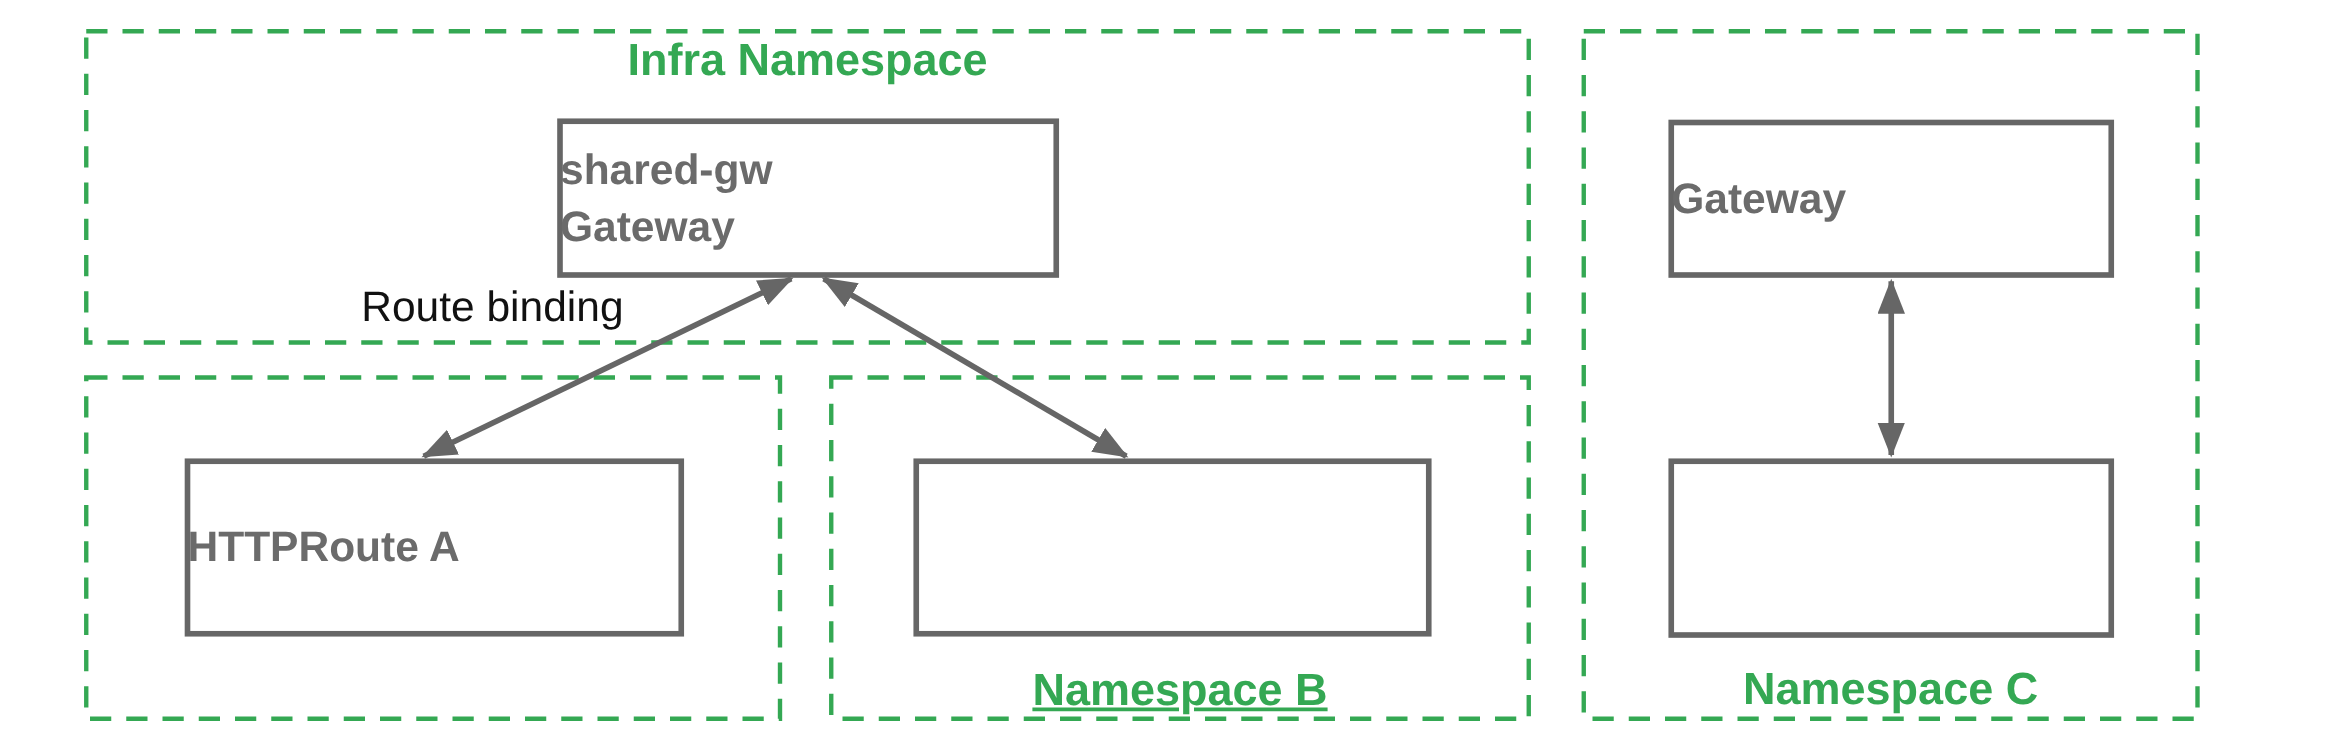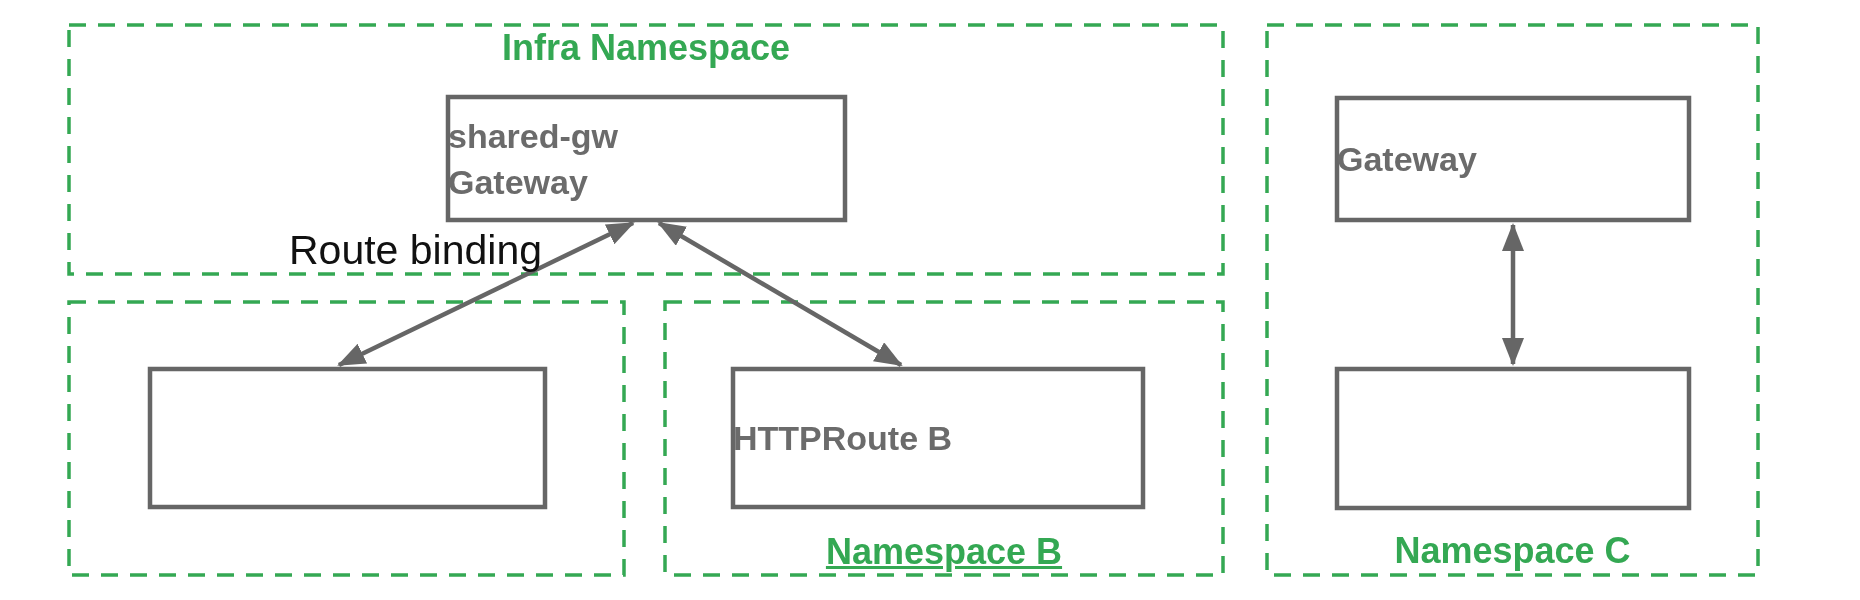--- a/index.html
+++ b/index.html
@@ -58,21 +58,21 @@
     align-items: flex-start;
     justify-content: center;
     color: var(--text-gray, #6b6b6b);
     font-size: 34px;
     font-weight: bold;
     line-height: 46px;
     text-align: center;
   }
   .annotation {
     color: var(--annotation-black, #111111);
-    font-size: 41px;
+    font-size: 34px;
     font-weight: normal;
     white-space: nowrap;
   }
 </style>
 </head>
 <body>
 
 <div class="stage">
 
   <svg class="layer-svg" viewBox="0 0 1860 600" xmlns="http://www.w3.org/2000/svg">
@@ -107,21 +107,21 @@
 
   <div class="abs node-label" style="left:448px; top:97px; width:397px; height:123px;">
     <span>shared-gw</span>
     <span>Gateway</span>
   </div>
 
   <div class="abs node-label" style="left:1337px; top:98px; width:352px; height:122px;">
     <span>Gateway</span>
   </div>
 
+  <div class="abs node-label" style="left:150px; top:369px; width:395px; height:138px;">
+    <span>HTTPRoute A</span>
+  </div>
 
-  <div class="abs node-label" style="left:733px; top:369px; width:410px; height:138px;">
-    <span>HTTPRoute B</span>
-  </div>
 
 
   <div class="abs annotation" style="left:289px; top:227px;">Route binding</div>
 
 </div>
 
 </body></html>

